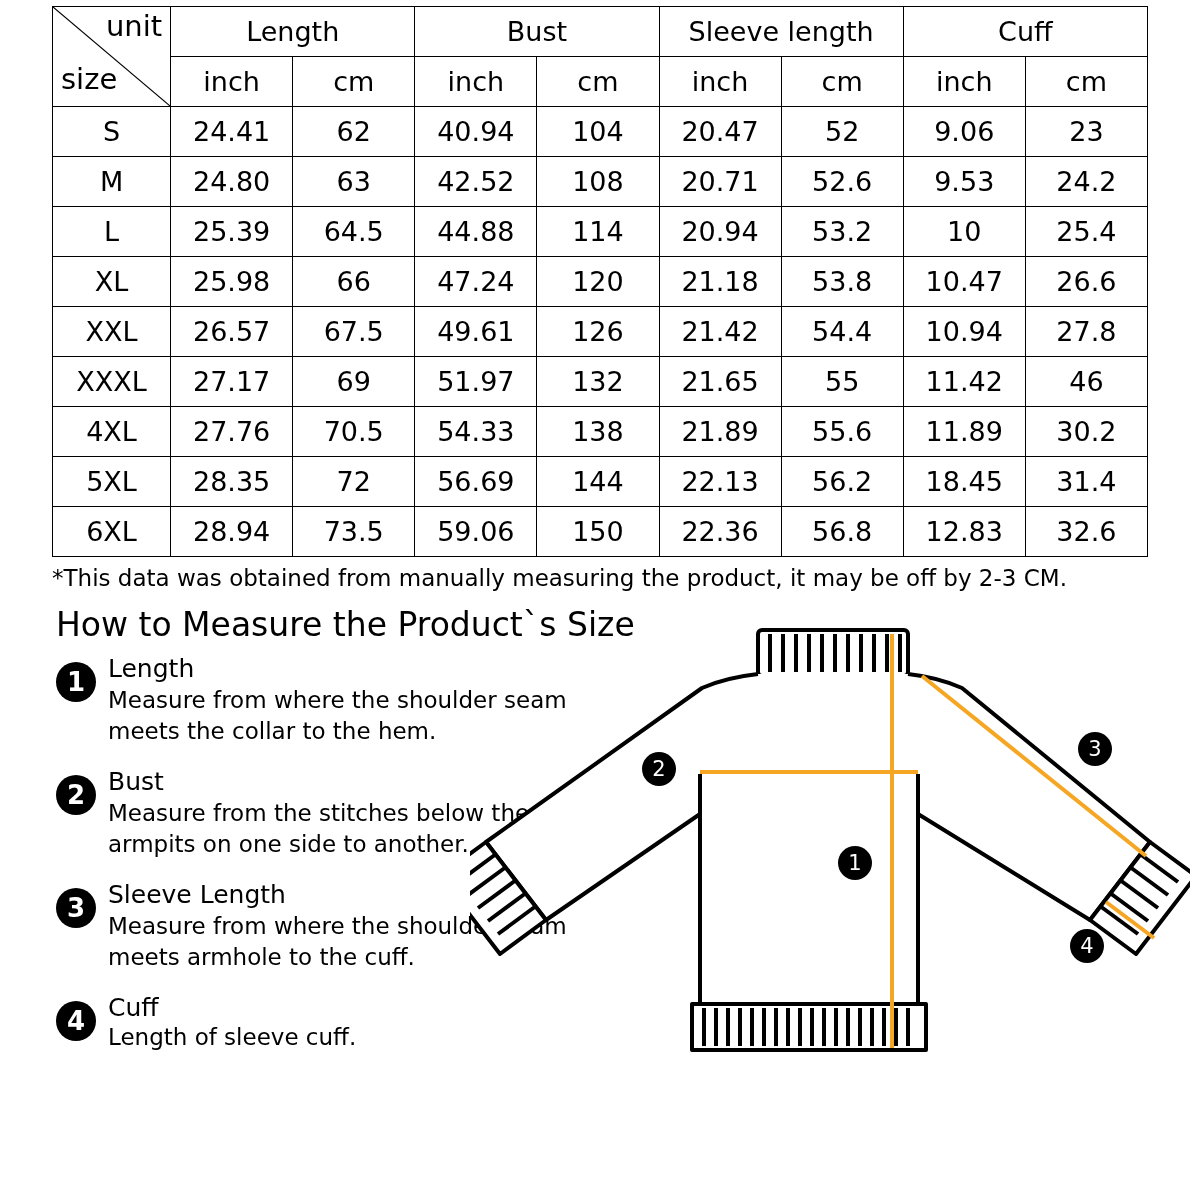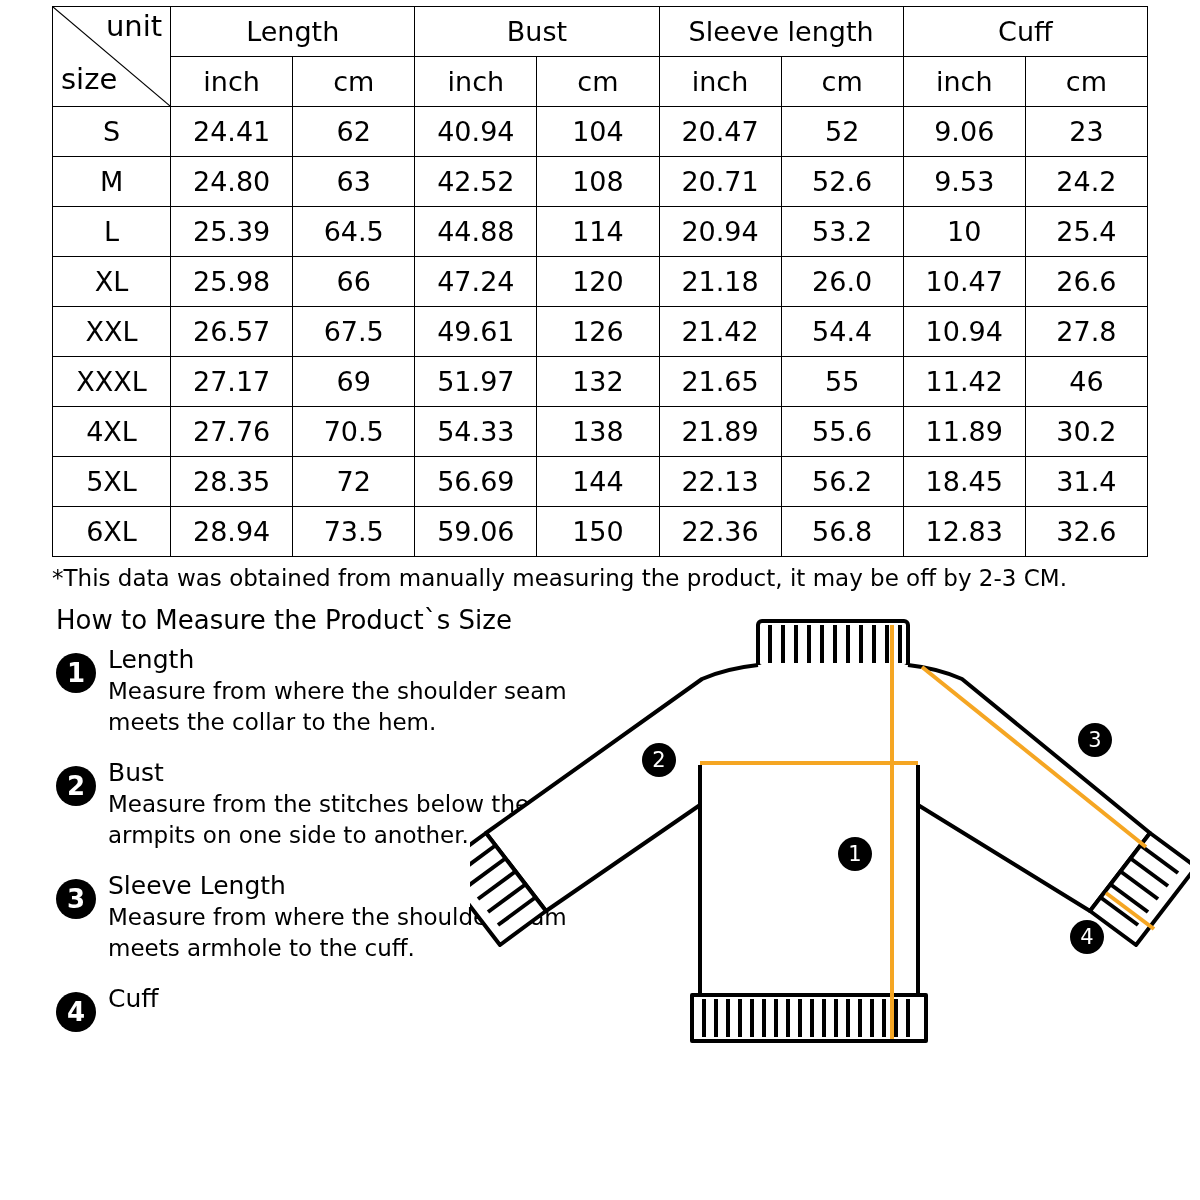--- a/index.html
+++ b/index.html
@@ -71,21 +71,21 @@
   }
   .note {
     padding: 8px 52px 0 52px;
     font-size: 23px;
     box-sizing: border-box;
   }
 
   
   .howto-title {
     padding: 14px 0 0 56px;
-    font-size: 26px;
+    font-size: 33px;
   }
   .measure-section {
     position: relative;
     width: 1200px;
     height: 520px;
   }
   .steps {
     position: absolute;
     left: 56px;
     top: 12px;
@@ -224,21 +224,21 @@
         <td>10</td>
         <td>25.4</td>
       </tr>
       <tr>
         <td class="sizecell">XL</td>
         <td>25.98</td>
         <td>66</td>
         <td>47.24</td>
         <td>120</td>
         <td>21.18</td>
-        <td>26.0</td>
+        <td>53.8</td>
         <td>10.47</td>
         <td>26.6</td>
       </tr>
       <tr>
         <td class="sizecell">XXL</td>
         <td>26.57</td>
         <td>67.5</td>
         <td>49.61</td>
         <td>126</td>
         <td>21.42</td>
@@ -316,20 +316,21 @@
 
     <div class="step">
       <div class="bullet">3</div>
       <div class="step-title">Sleeve Length</div>
       <div class="step-desc">Measure from where the shoulder seam meets armhole to the cuff.</div>
     </div>
 
     <div class="step step4">
       <div class="bullet">4</div>
       <div class="step-title">Cuff</div>
+      <div class="step-desc">Length of sleeve cuff.</div>
     </div>
 
   </div>
 
   <div class="sweater">
     <svg width="720" height="540" viewBox="0 0 720 540">
       <g fill="none" stroke="#000" stroke-width="4" stroke-linejoin="round">
 
         <rect x="288" y="6" width="150" height="46" rx="4" fill="#fff"></rect>
         <line x1="300" y1="10" x2="300" y2="48"></line>

